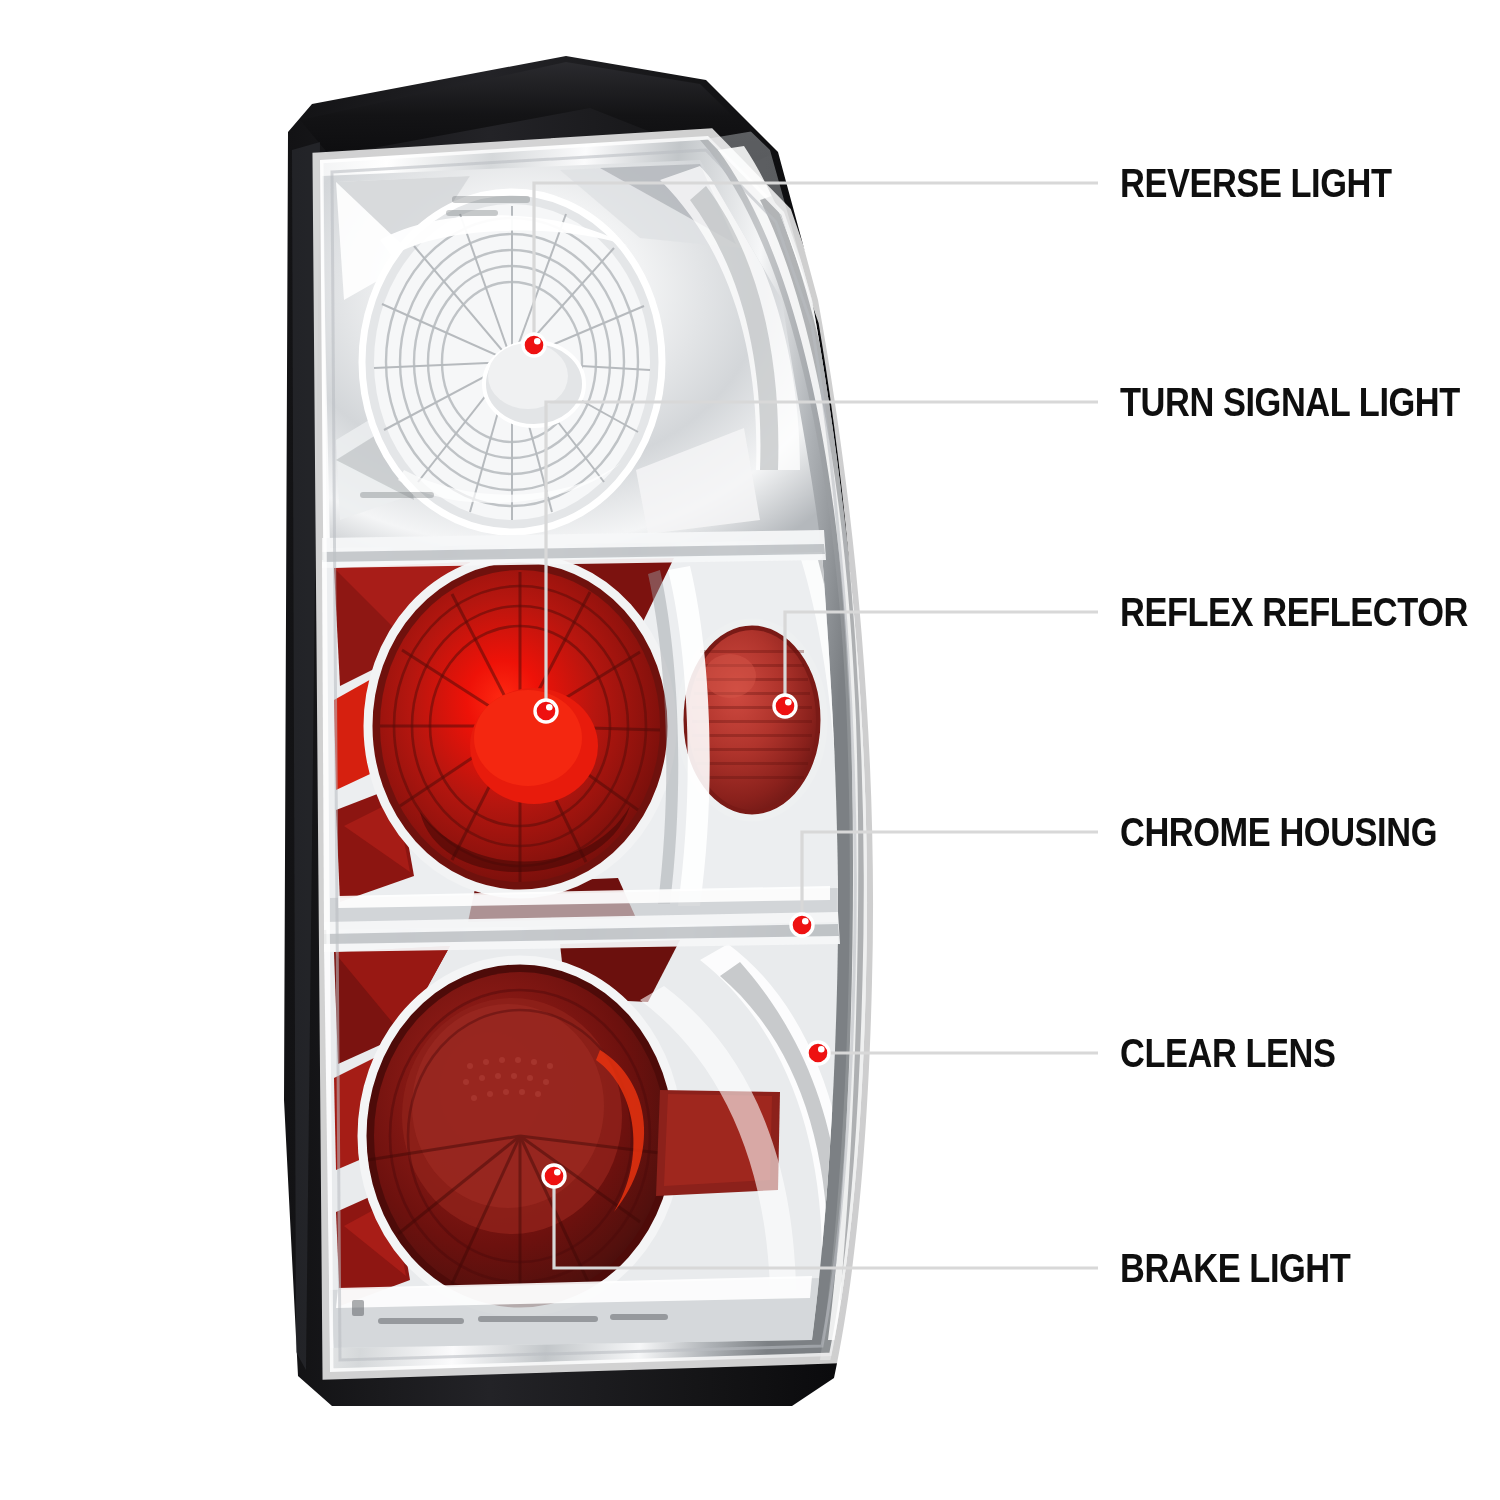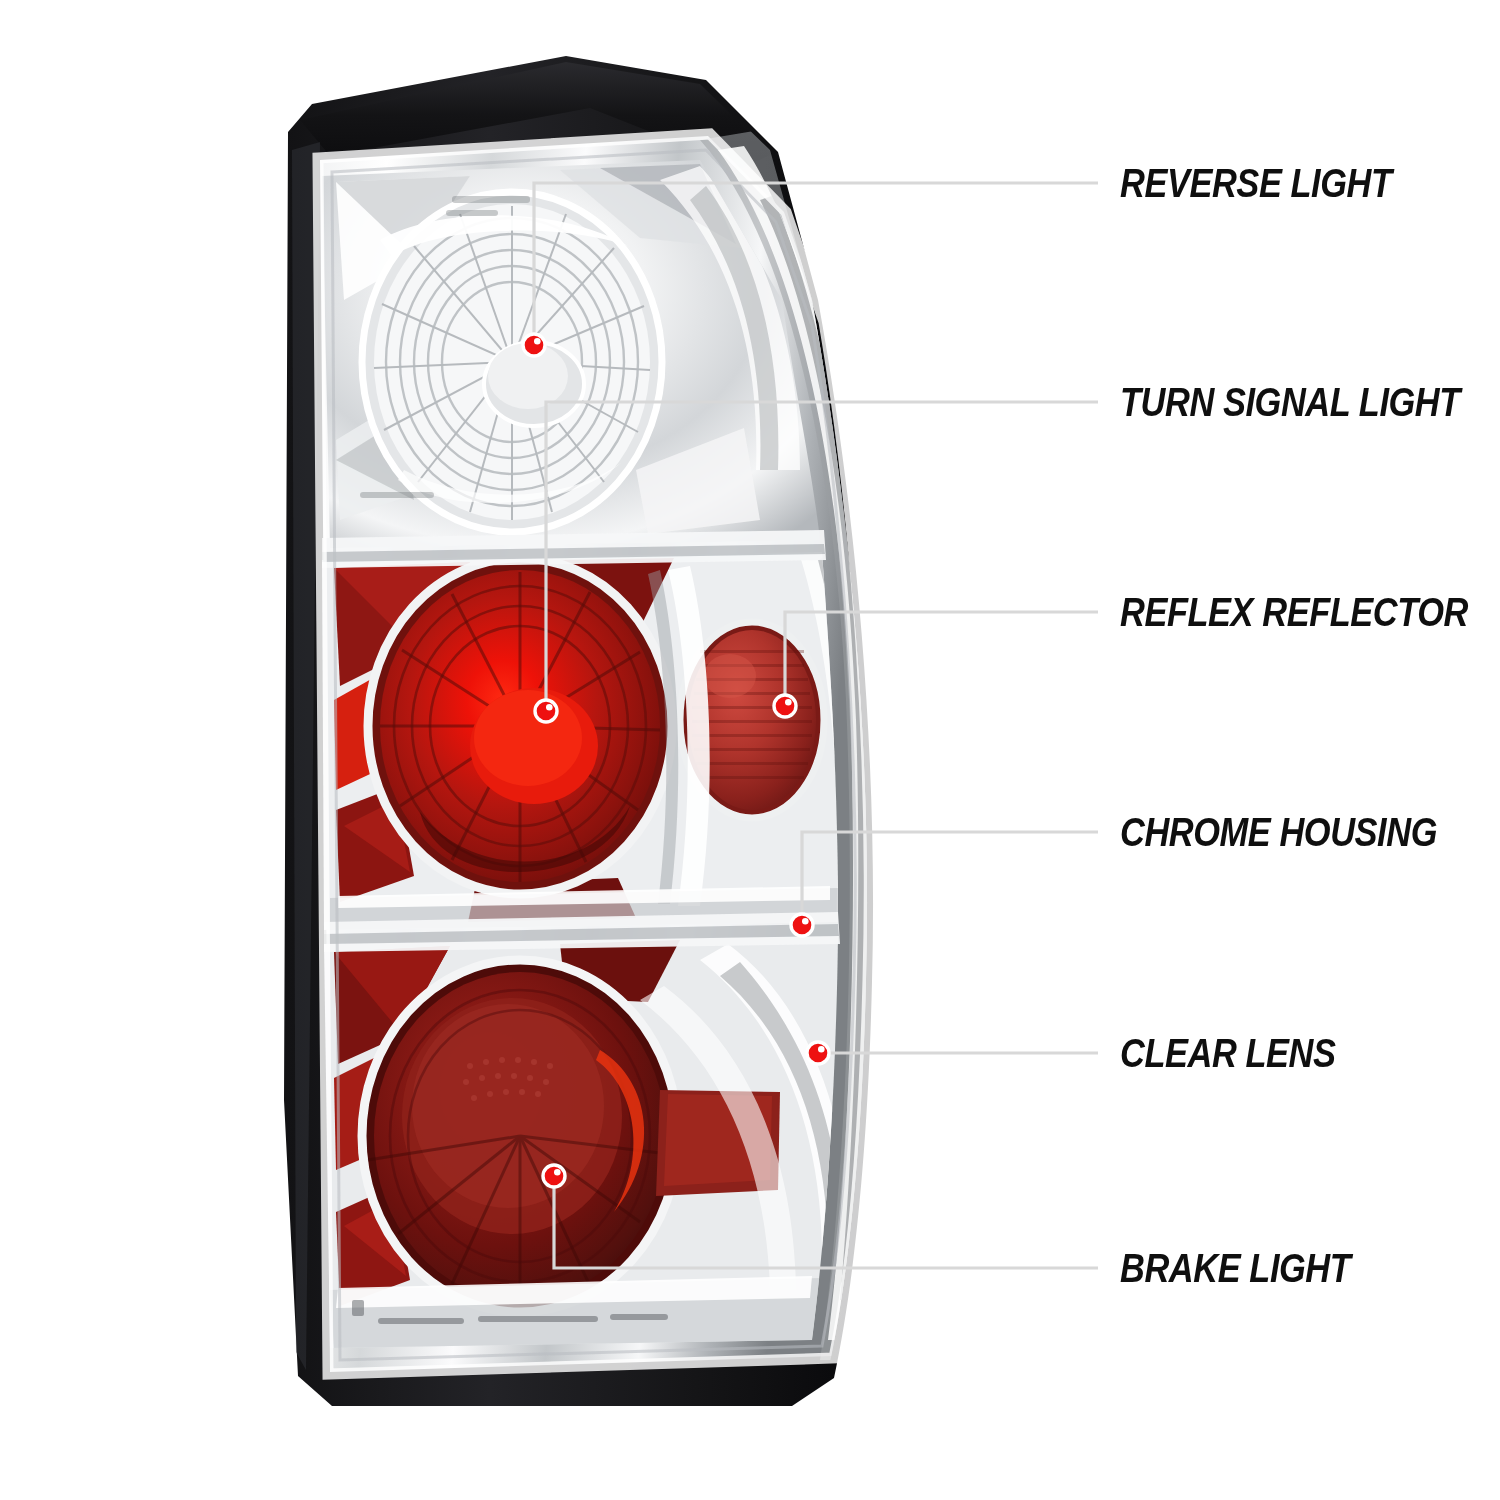--- a/index.html
+++ b/index.html
@@ -1,19 +1,19 @@
 <!DOCTYPE html>
 <html><head>
 <meta charset="utf-8">
 <title>Tail Light Diagram</title>
 <style>
   html,body{margin:0;padding:0;background:#ffffff;}
   body{width:1500px;height:1500px;overflow:hidden;
        font-family:"Liberation Sans","DejaVu Sans",sans-serif;}
-  #stage{position:relative;width:1423px;height:1500px;background:#fff;font-style:italic;}
+  #stage{position:relative;width:1423px;height:1500px;background:#fff;}
 
   
   .callout-label{
     position:absolute;
     font-family:"Liberation Sans","DejaVu Sans",sans-serif;
     font-weight:700;
     font-size:40px;
     letter-spacing:-0.5px;
     color:#0f0f0f;
     white-space:nowrap;

